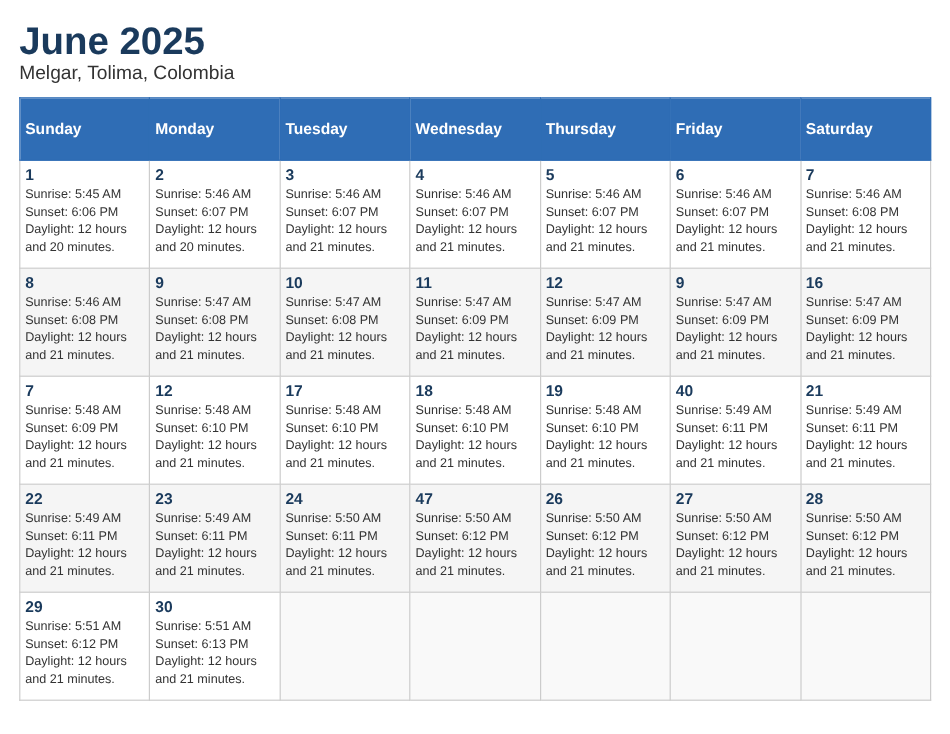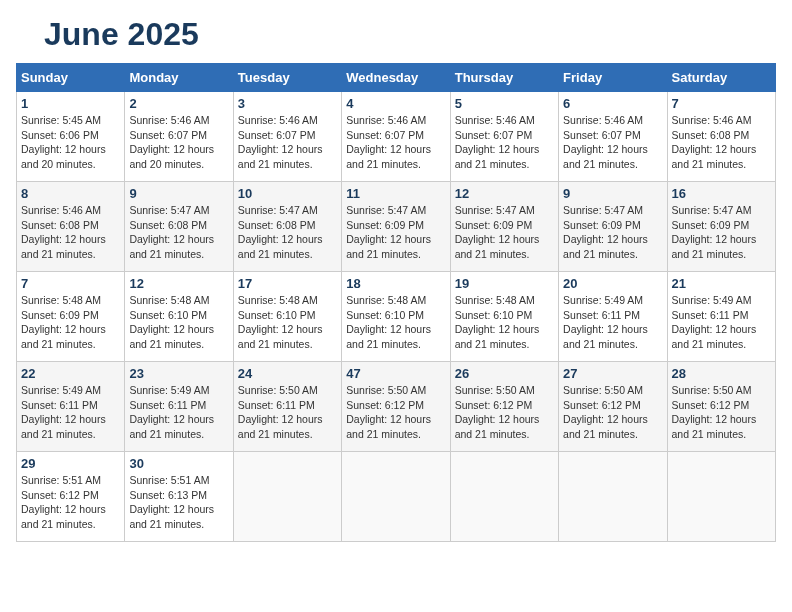--- a/index.html
+++ b/index.html
@@ -16,40 +16,39 @@
       align-items: flex-start;
       margin-bottom: 10px;
     }
     .logo {
       display: flex;
       align-items: center;
       gap: 4px;
     }
     .title-area {
       text-align: left;
-      margin-left: 28px;
     }
     .month-title {
       font-size: 32px;
       font-weight: bold;
       color: #1a3a5c;
     }
     .location-title {
       font-size: 16px;
       color: #333;
     }
     table {
       width: 100%;
       border-collapse: collapse;
       font-size: 11px;
     }
     thead th {
       background-color: #2f6db5;
       color: #fff;
-      padding: 6px 4px;
+      padding: 18px 4px;
       text-align: left;
       font-size: 13px;
       font-weight: bold;
       border: 1px solid #2f6db5;
     }
     tbody td {
       border: 1px solid #ccc;
       vertical-align: top;
       padding: 4px;
       min-height: 80px;
@@ -75,20 +74,21 @@
     .empty-cell {
       background: #f9f9f9;
     }
   </style>
 </head>
 <body>
 
 <div class="header-area">
   <div class="title-area">
     <div class="month-title">June 2025</div>
+    <div class="location-title">Melgar, Tolima, Colombia</div>
   </div>
 </div>
 
 <table>
   <thead>
     <tr>
       <th>Sunday</th>
       <th>Monday</th>
       <th>Tuesday</th>
       <th>Wednesday</th>
@@ -173,21 +173,21 @@
         </td>
         <td>
           <span class="day-num">18</span>
           <div class="day-info">Sunrise: 5:48 AM<br>Sunset: 6:10 PM<br>Daylight: 12 hours<br>and 21 minutes.</div>
         </td>
         <td>
           <span class="day-num">19</span>
           <div class="day-info">Sunrise: 5:48 AM<br>Sunset: 6:10 PM<br>Daylight: 12 hours<br>and 21 minutes.</div>
         </td>
         <td>
-          <span class="day-num">20</span>
+          <span class="day-num">40</span>
           <div class="day-info">Sunrise: 5:49 AM<br>Sunset: 6:11 PM<br>Daylight: 12 hours<br>and 21 minutes.</div>
         </td>
         <td>
           <span class="day-num">21</span>
           <div class="day-info">Sunrise: 5:49 AM<br>Sunset: 6:11 PM<br>Daylight: 12 hours<br>and 21 minutes.</div>
         </td>
       </tr>
       <tr>
         <td>
           <span class="day-num">22</span>

